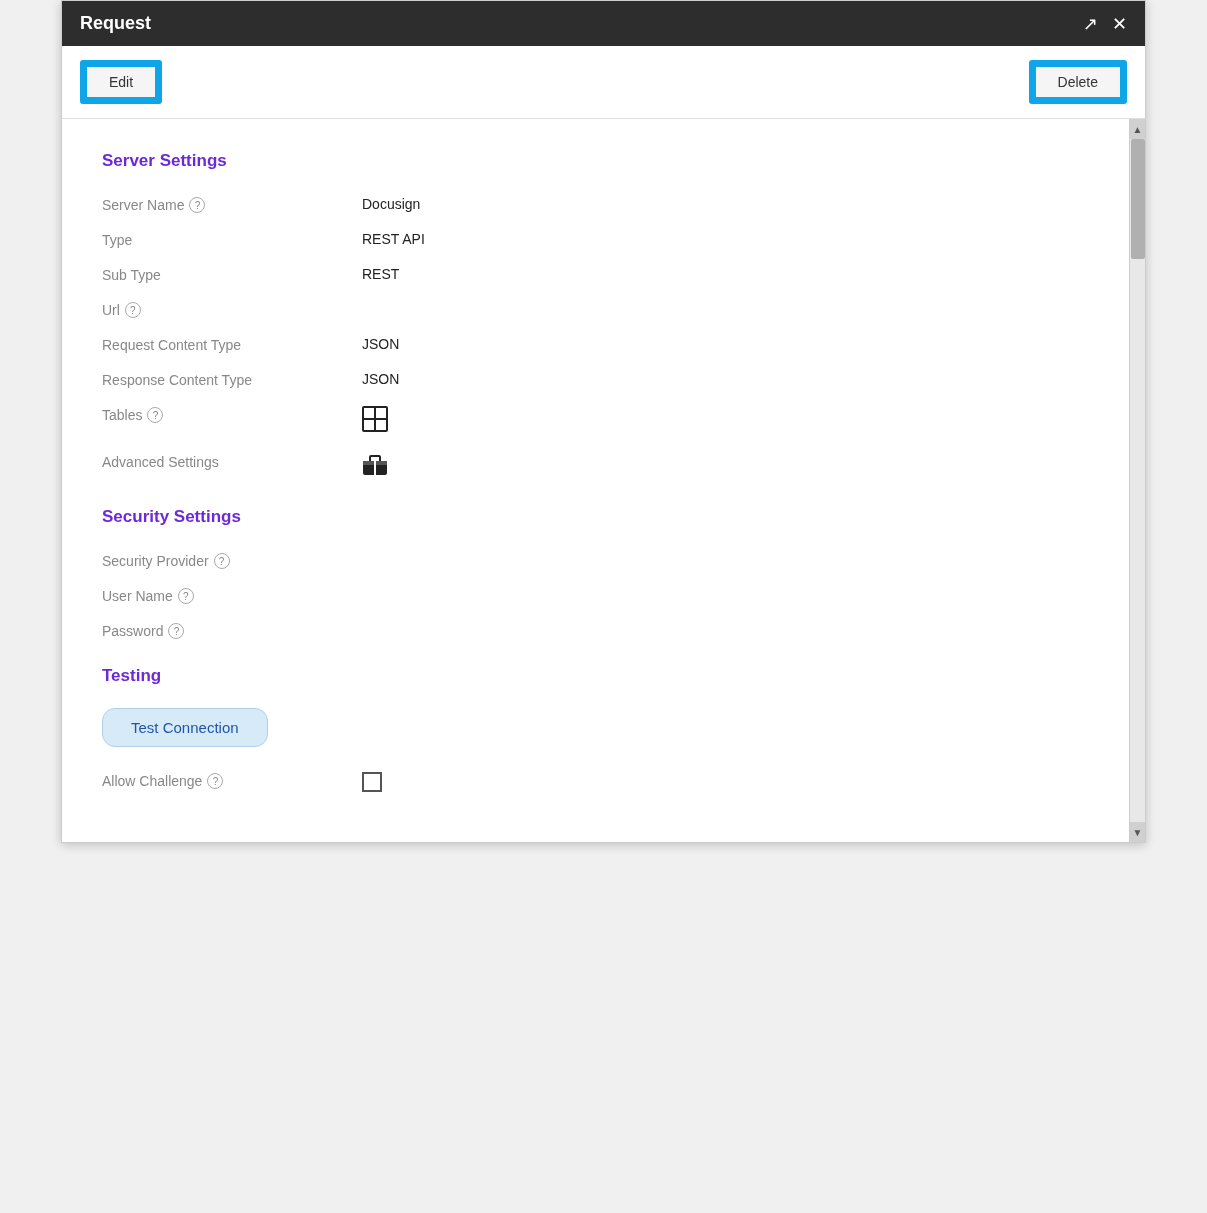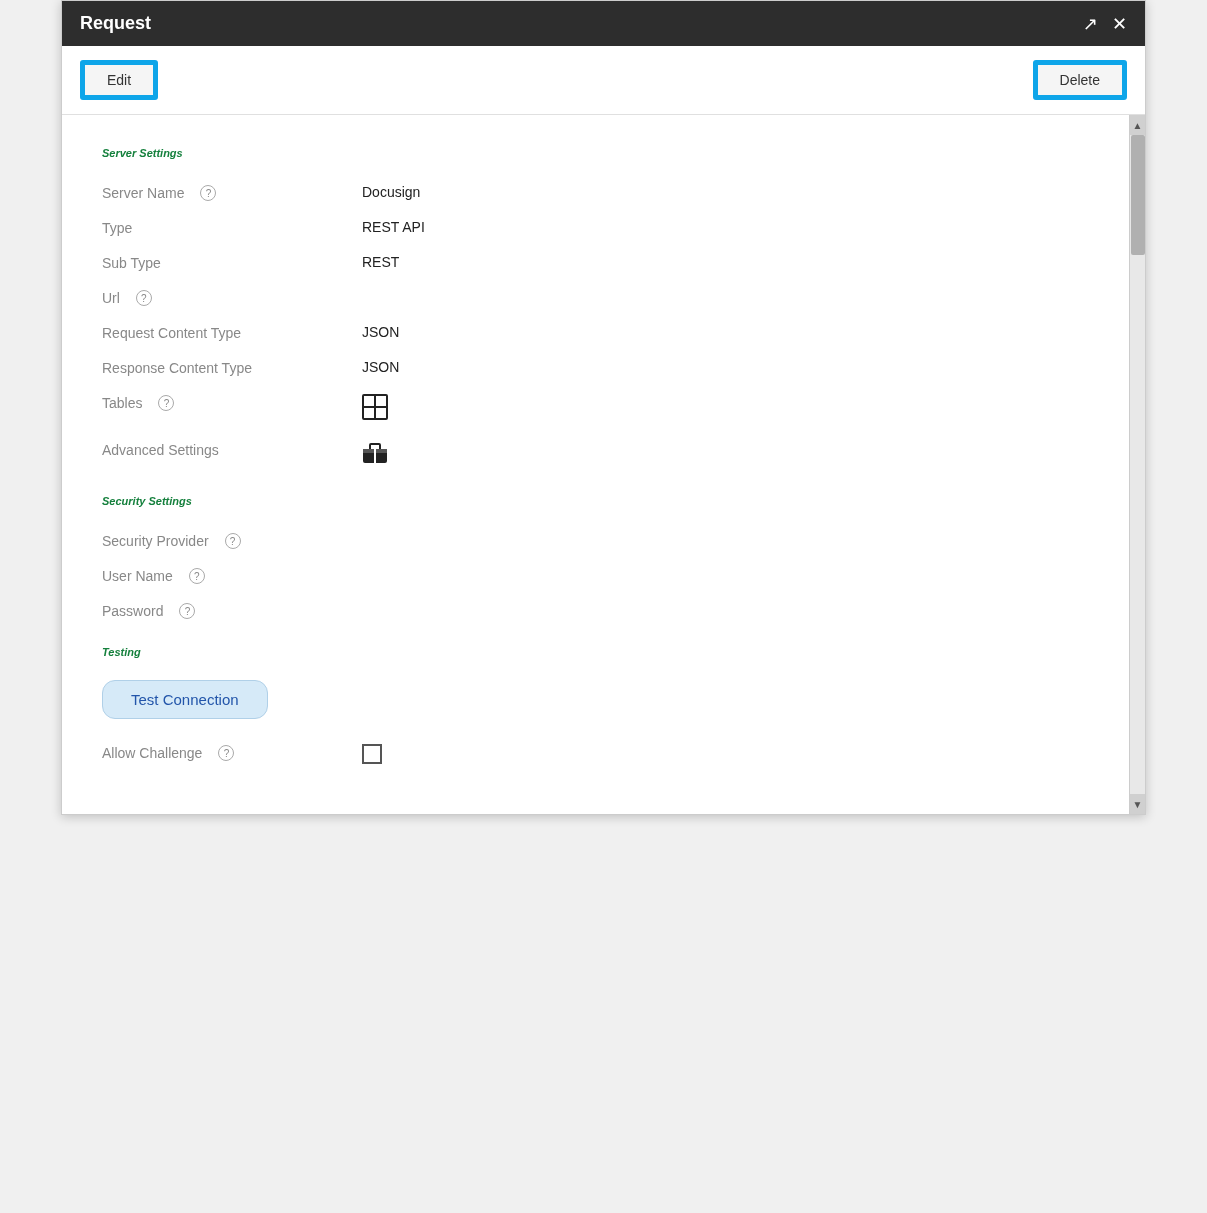--- a/index.html
+++ b/index.html
@@ -47,21 +47,21 @@
     .toolbar {
       display: flex;
       justify-content: space-between;
       align-items: center;
       padding: 14px 18px;
       border-bottom: 1px solid #e0e0e0;
       background: #fff;
       flex-shrink: 0;
     }
     .btn {
-      border: 5px solid #0ea5e9;
+      border: 7px solid #0ea5e9;
       background: #f5f5f5;
       padding: 7px 22px;
       font-size: 14px;
       cursor: pointer;
       border-radius: 3px;
       color: #333;
     }
     .content-area {
       display: flex;
       flex: 1;
@@ -102,40 +102,39 @@
     .scroll-thumb {
       width: 14px;
       background: #b0b0b0;
       border-radius: 2px;
       position: absolute;
       top: 0;
       left: 1px;
       height: 120px;
     }
     .section-title {
-      font-size: 11px;
+      font-size: 17px;
       font-weight: 700;
-      color: #15803d;
+      color: #6d28d9;
       margin-bottom: 16px;
       margin-top: 8px;
-      font-style: italic;
     }
     .field-row {
       display: flex;
       align-items: flex-start;
       padding: 9px 0;
       border-bottom: none;
     }
     .field-label {
       width: 260px;
       color: #888;
       font-size: 14px;
       display: flex;
       align-items: center;
-      gap: 16px;
+      gap: 5px;
       flex-shrink: 0;
       padding-top: 1px;
     }
     .field-value {
       flex: 1;
       color: #222;
       font-size: 14px;
     }
     .help-icon {
       display: inline-flex;

